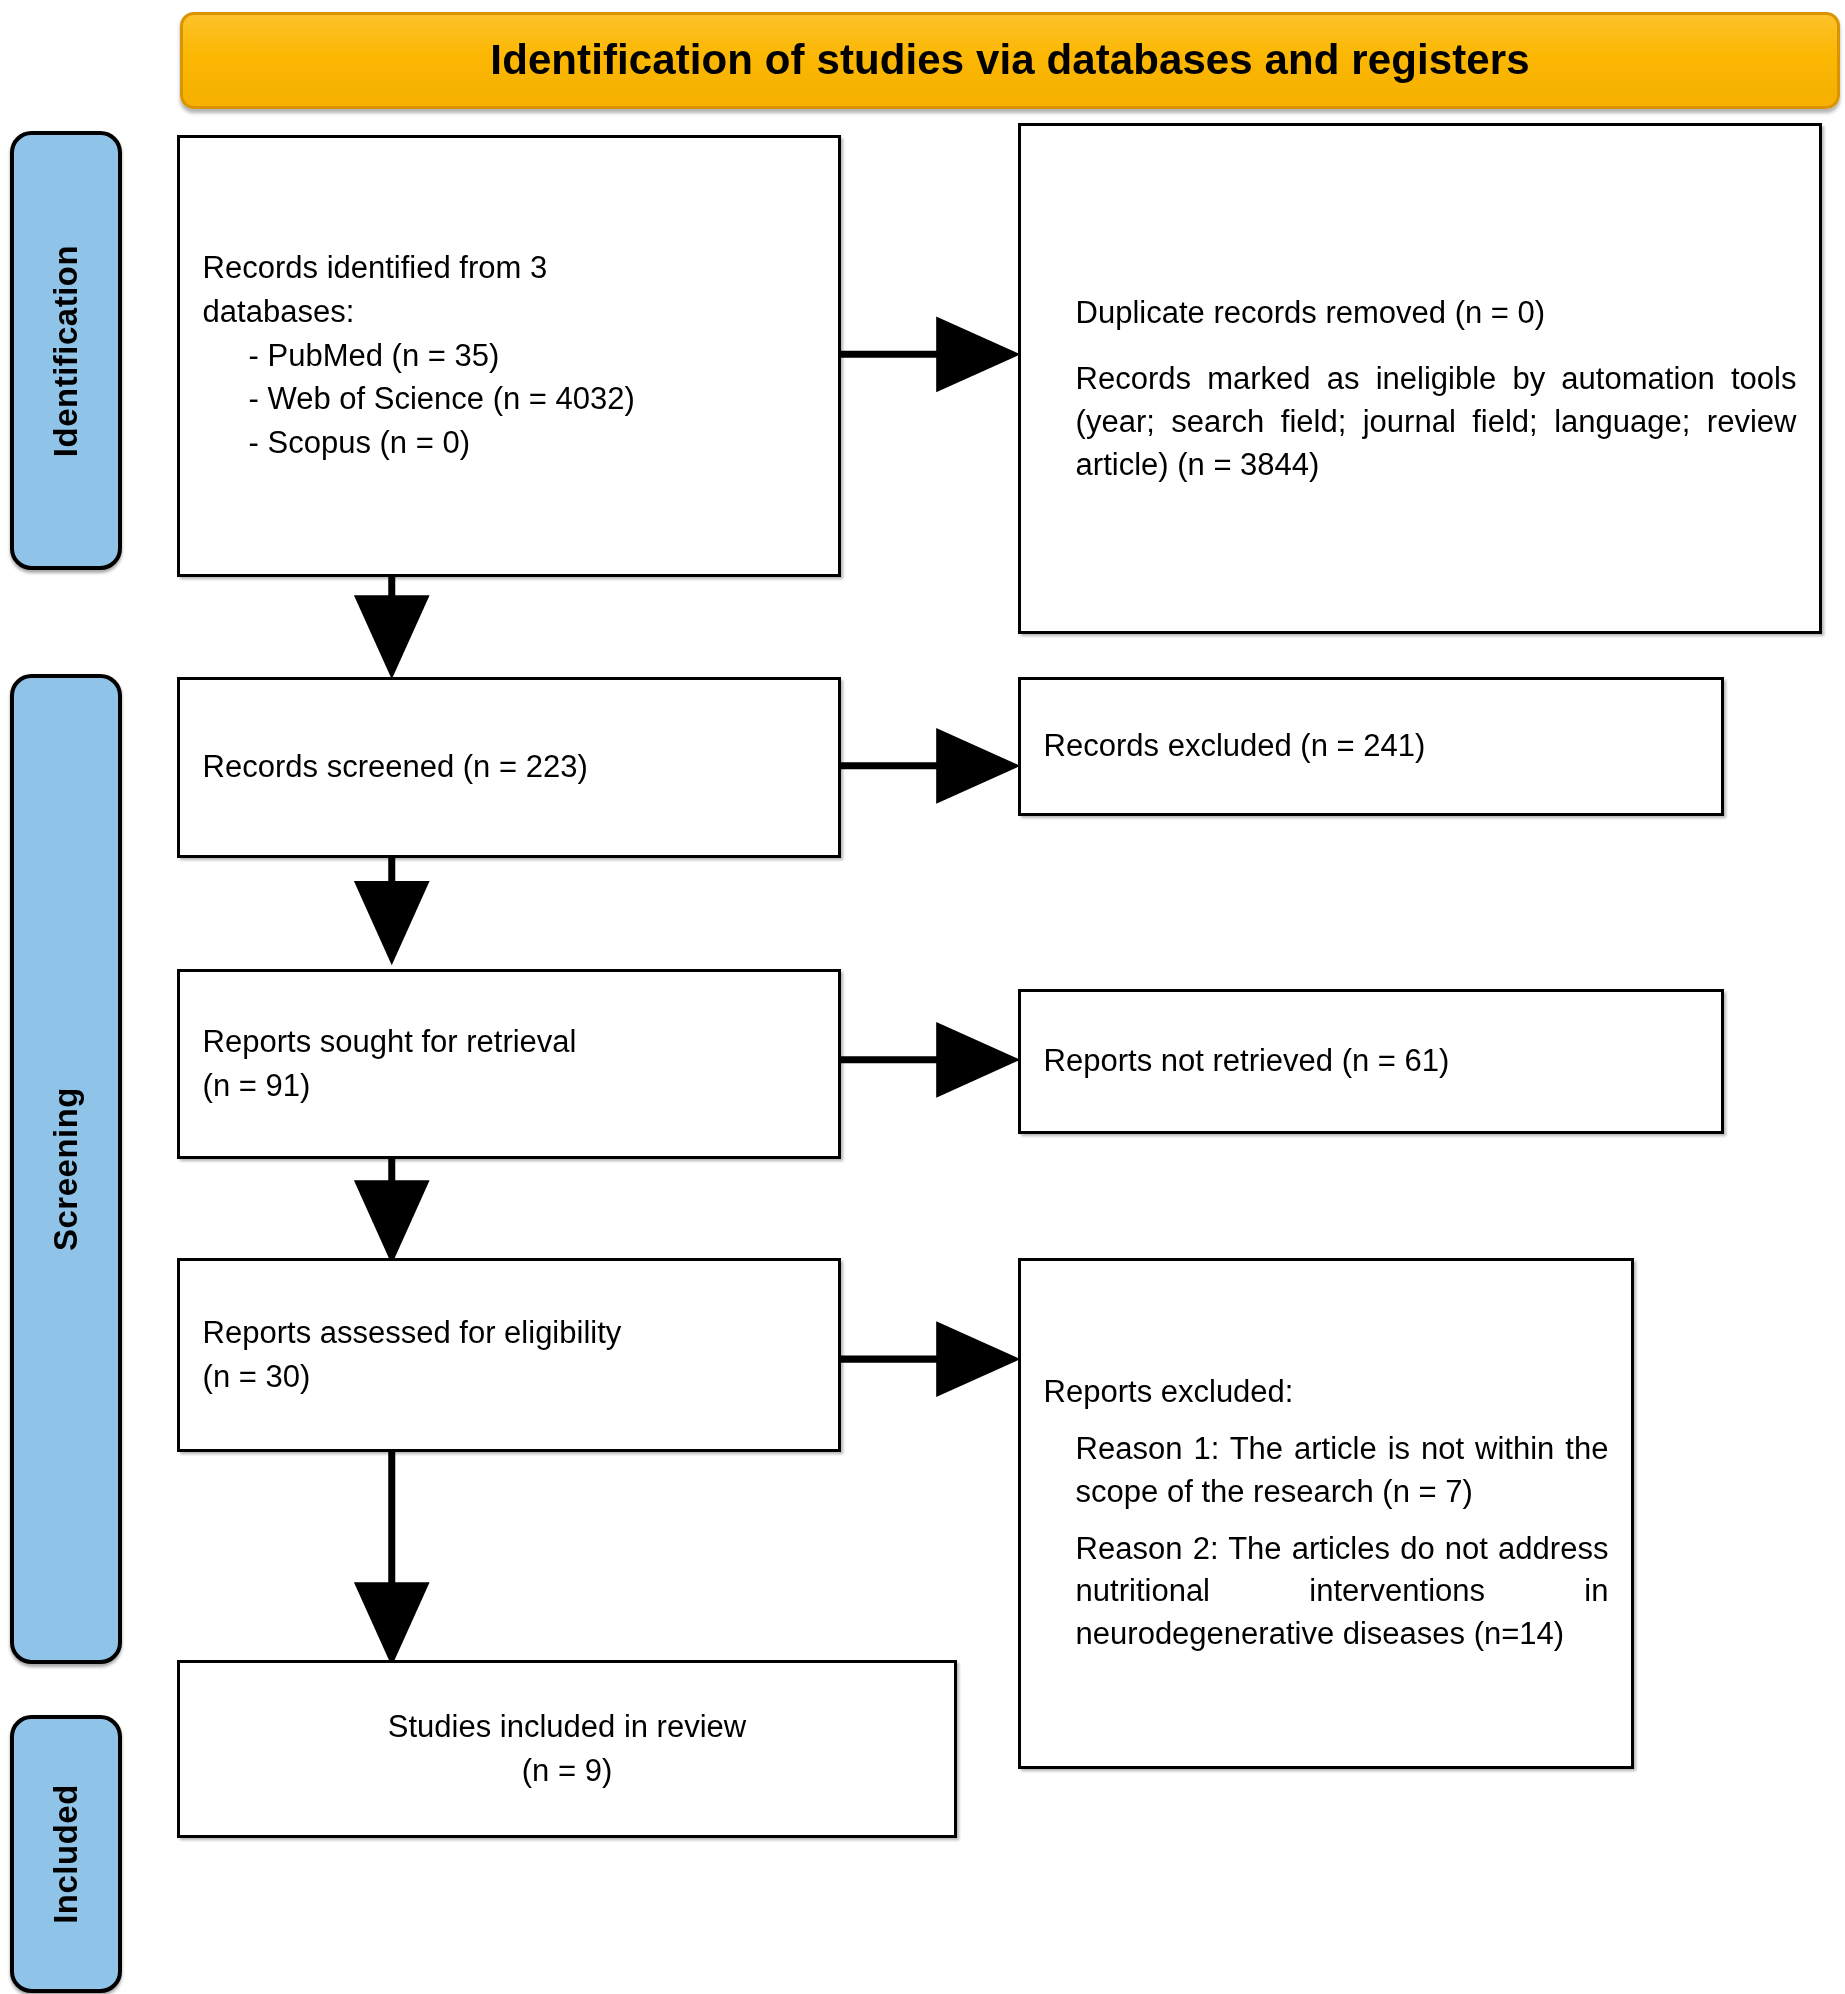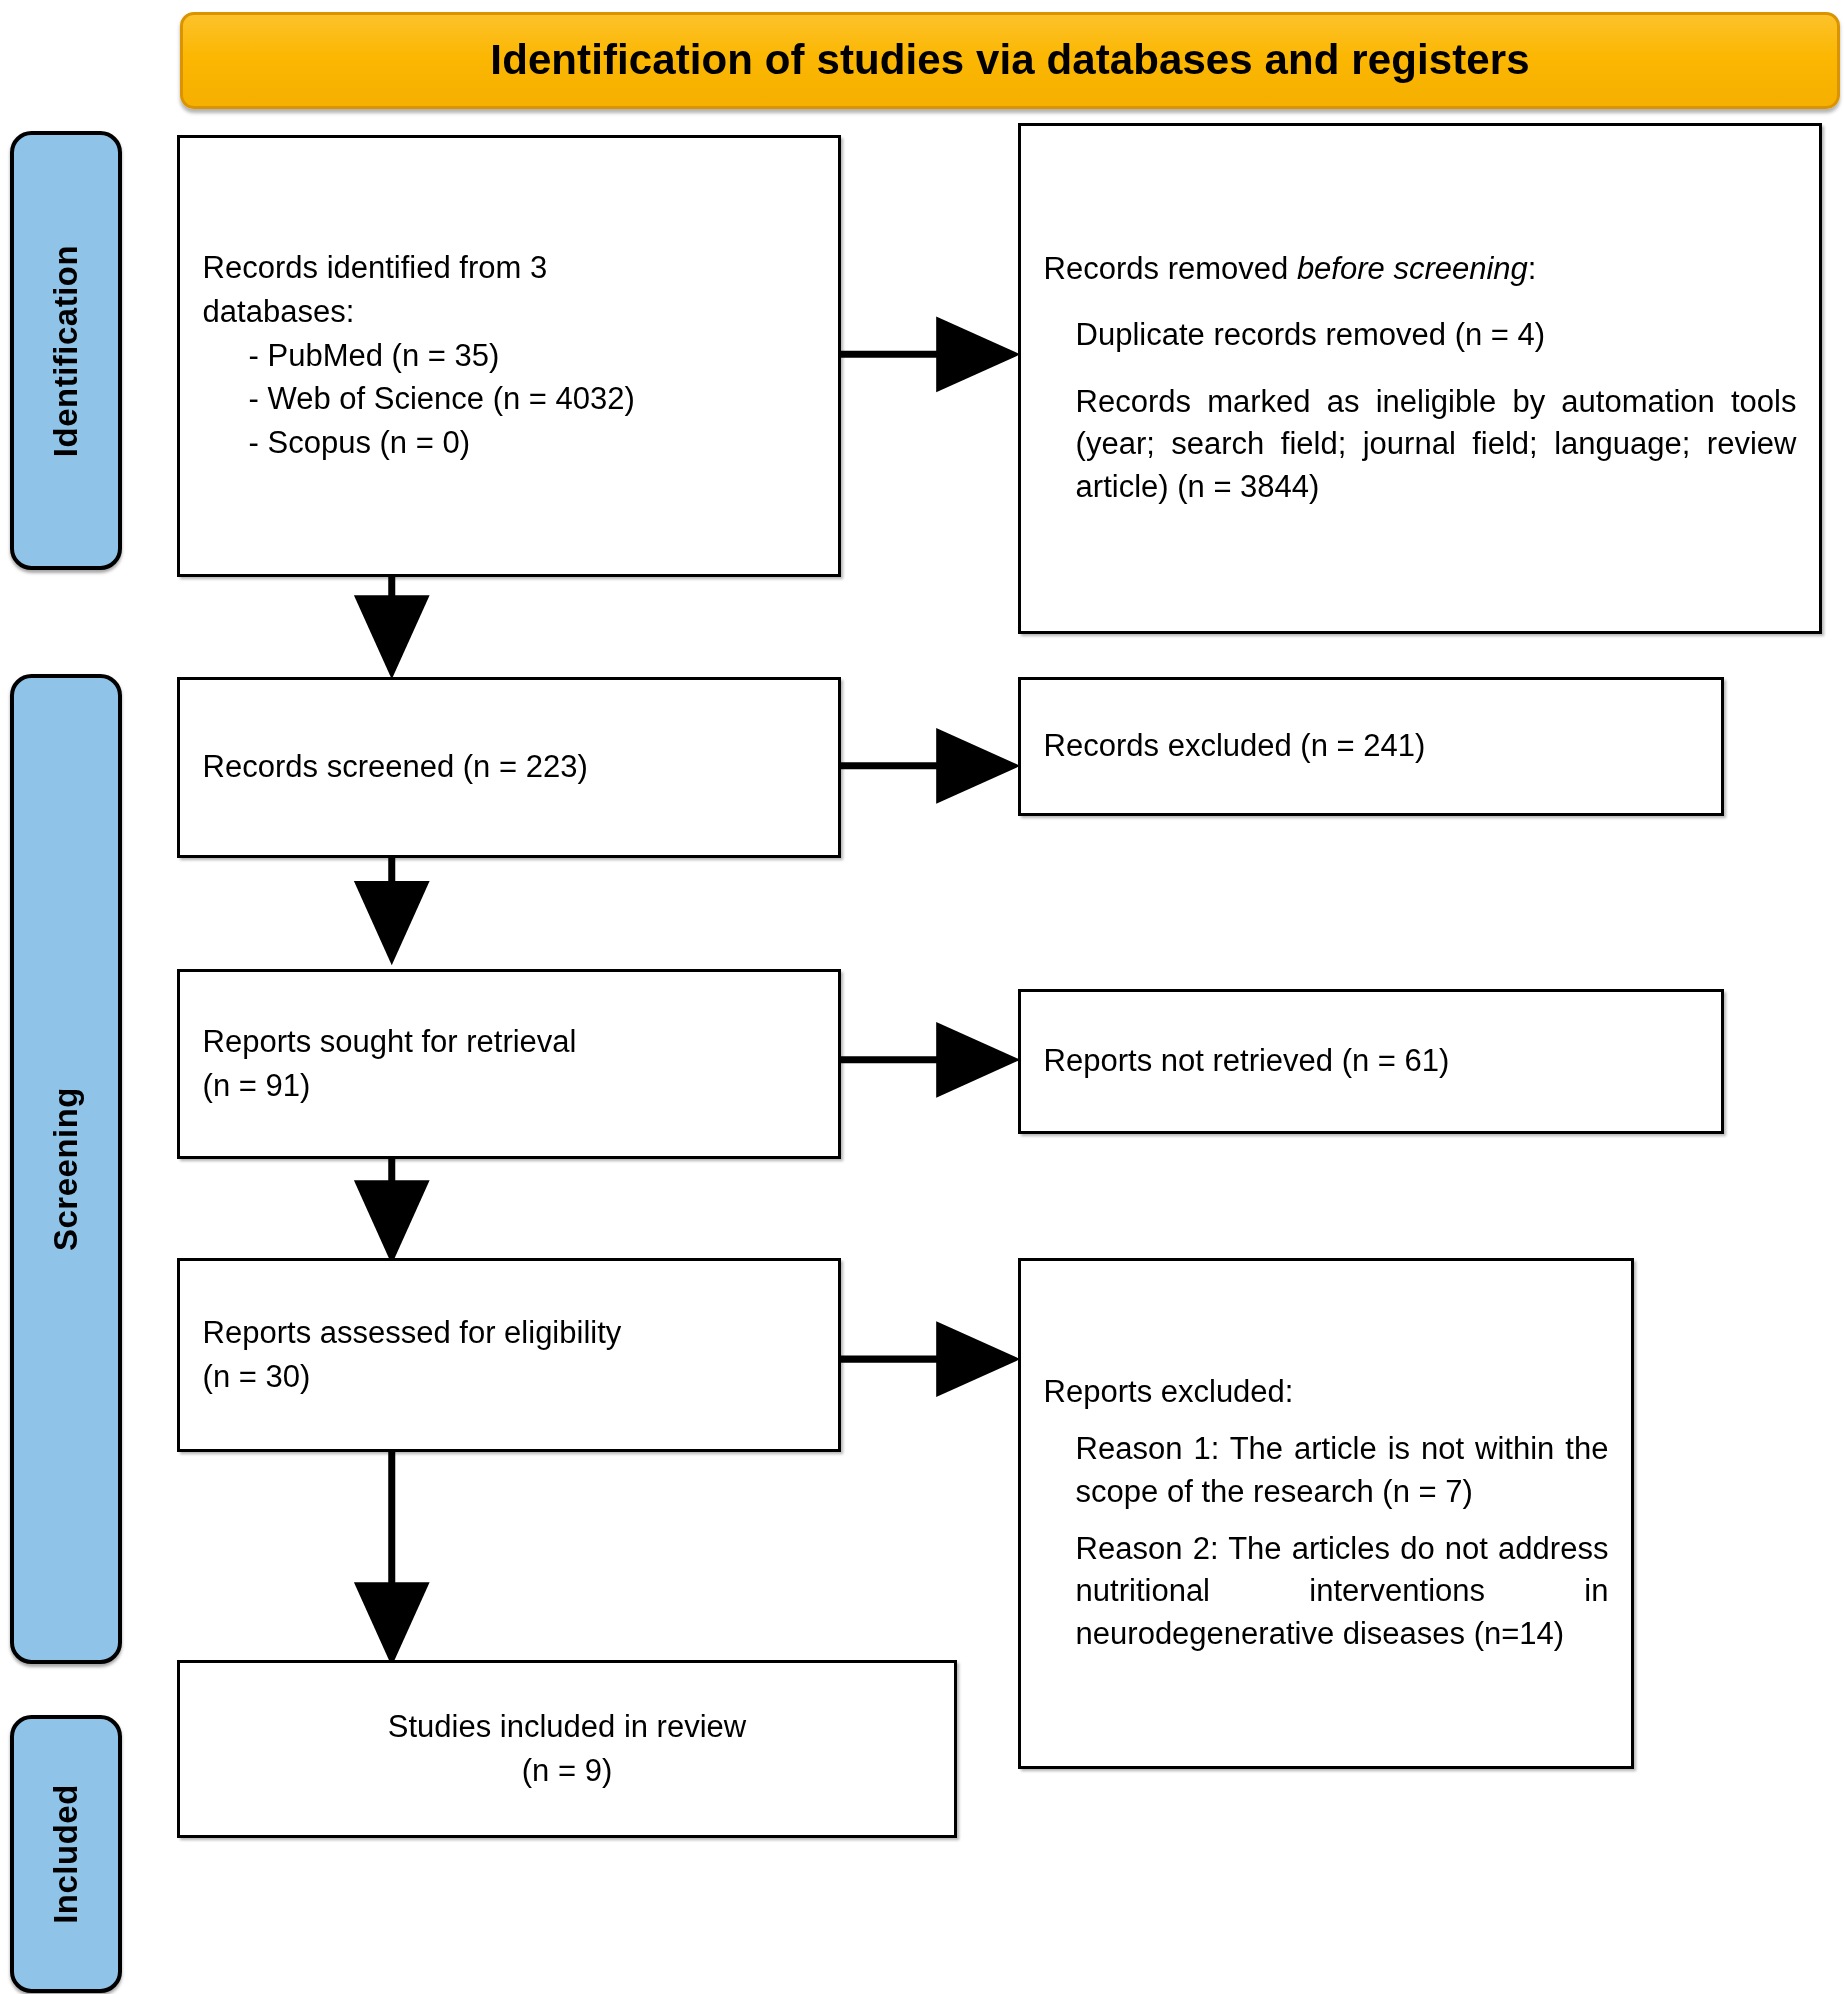--- a/index.html
+++ b/index.html
@@ -112,23 +112,22 @@
       <p class="ftext">Records identified from 3</p>
       <p class="ftext">databases:</p>
       <p class="ftext bullet">- PubMed (n = 35)</p>
       <p class="ftext bullet">- Web of Science (n = 4032)</p>
       <p class="ftext bullet">- Scopus (n = 0)</p>
     </div>
   </div>
 
   <div class="fbox" style="left:1018px;top:123px;width:804px;height:511px;">
     <div class="inner">
-      <p class="ftext"><span>Records removed </span><em>before screening</em><span>:</span></p>
       <div class="gap"></div>
-      <p class="ftext indent">Duplicate records removed (n = 4)</p>
+      <p class="ftext indent">Duplicate records removed (n = 0)</p>
       <div class="gap"></div>
       <p class="ftext just indent">Records marked as ineligible by automation tools (year; search field; journal field; language; review article) (n = 3844)</p>
     </div>
   </div>
 
   <div class="fbox" style="left:177px;top:677px;width:664px;height:181px;">
     <div class="inner">
       <p class="ftext">Records screened (n = 223)</p>
     </div>
   </div>

